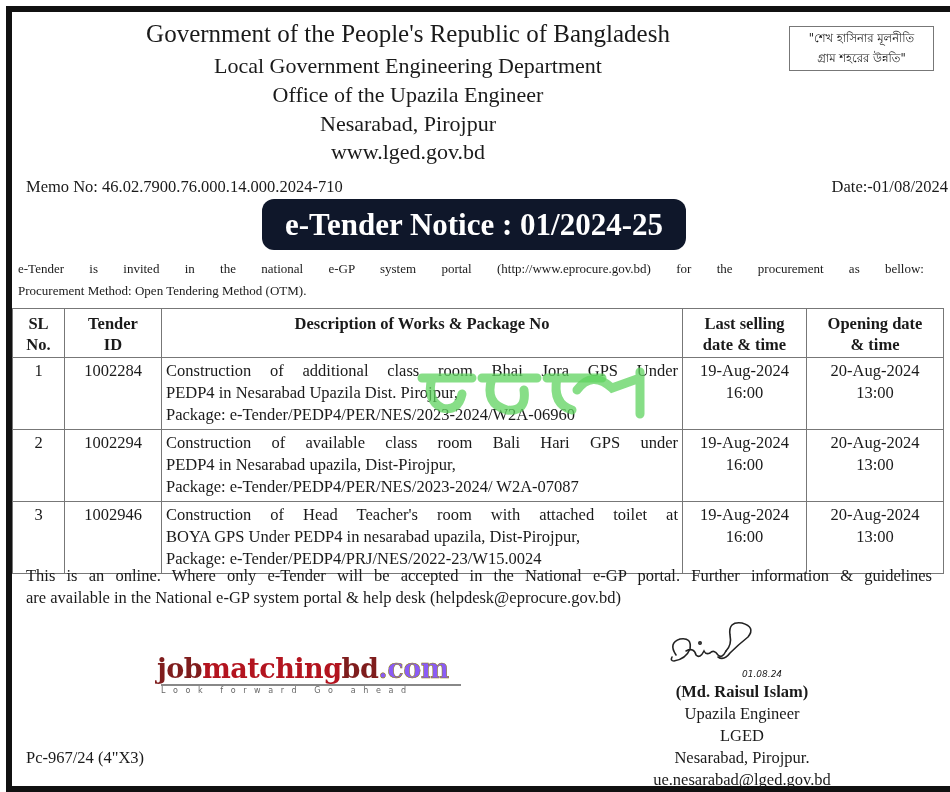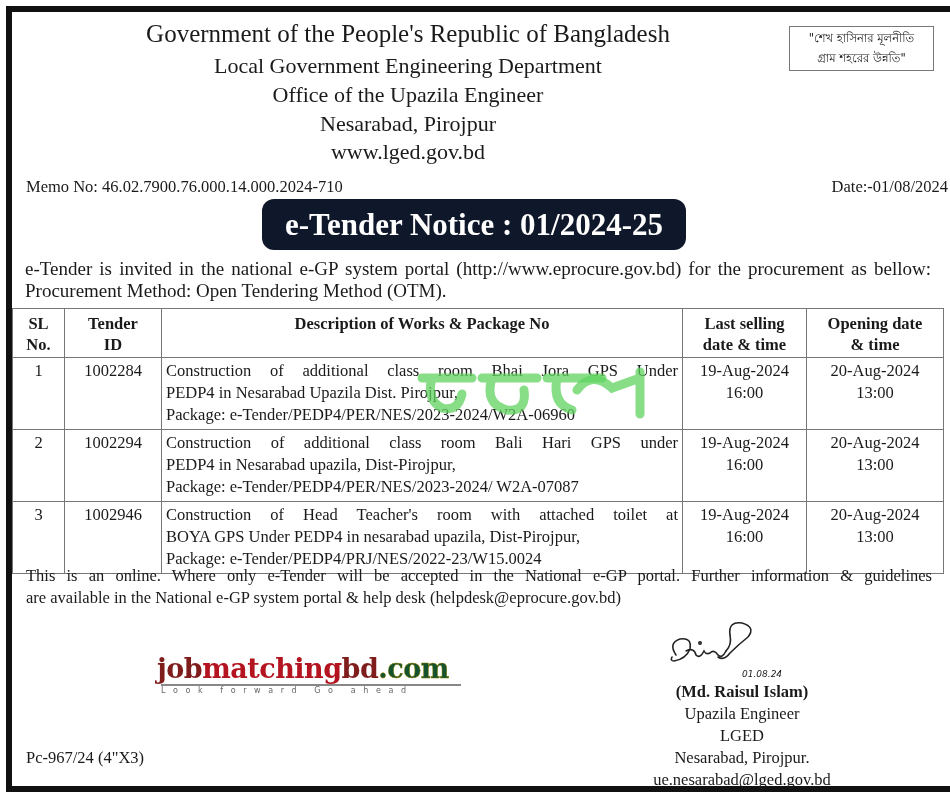--- a/index.html
+++ b/index.html
@@ -15,21 +15,21 @@
   .h4 { top:99px; font-size:22px; left:-70px; }
   .h5 { top:127px; font-size:22px; left:-70px; }
   .slogan { left:777px; top:14px; width:145px; height:45px; border:1.5px solid #777;
             font-size:11.5px; text-align:center; line-height:20px; padding-top:1px;
             font-family:"DejaVu Sans", sans-serif; box-sizing:border-box; }
   .memo { left:14px; top:165px; font-size:16.5px; }
   .date { right:16px; top:165px; font-size:16.5px; }
   .title-pill { left:250px; top:187px; width:424px; height:51px; background:#0f172a;
                 color:#fff; border-radius:12px; font-size:31px; font-weight:bold;
                 text-align:center; line-height:51px; }
-  .intro { left:13px; top:246px; width:906px; font-size:19px; line-height:22px;
+  .intro { left:6px; top:246px; width:906px; font-size:13px; line-height:22px;
            text-align:justify; }
   .intro .l1 { display:block; text-align:justify; text-align-last:justify; }
   table.tender { position:absolute; left:0; top:296px; width:932px; border-collapse:collapse;
                  font-size:16.5px; }
   table.tender th, table.tender td { border:1.5px solid #777; vertical-align:top; }
   table.tender th { font-weight:bold; line-height:21px; padding:4px 2px 2px 2px; }
   table.tender td { line-height:22px; padding:2px 4px 3px 4px; }
   .c-sl { width:43px; text-align:center; }
   .c-id { width:88px; text-align:center; }
   .c-desc { width:512px; }
@@ -38,21 +38,21 @@
   td.c-desc { text-align:justify; }
   .desc-l1 { display:block; text-align:justify; text-align-last:justify; }
   .footer { left:14px; top:553px; width:906px; font-size:16.5px; line-height:22px; }
   .footer .l1 { display:block; text-align:justify; text-align-last:justify; }
   .watermark { left:400px; top:348px; width:240px; height:60px; }
   .logo { left:145px; top:642px; }
   .logo .main { font-family:"DejaVu Serif", serif; font-weight:bold; font-size:27px;
                 letter-spacing:-0.5px; line-height:30px; }
   .logo .g { color:#7f1d1d; }
   .logo .r { color:#b3141f; }
-  .logo .y { color:#14532d; -webkit-text-stroke:0.5px #8a7d00; }
+  .logo .y { color:#8b5cf6; -webkit-text-stroke:0.5px #8a7d00; }
   .logo .tag { font-family:"DejaVu Sans", sans-serif; font-size:8px; color:#666;
                letter-spacing:7.6px; margin-left:4px; line-height:10px;
                border-top:2px solid #888; width:300px; white-space:nowrap; overflow:hidden; }
   .pc { left:14px; top:736px; font-size:16.5px; }
   .sig-block { left:580px; top:603px; width:300px; text-align:center; font-size:16.5px;
                line-height:22px; }
   .sig { height:66px; position:relative; }
   .sig-date { position:absolute; left:150px; top:48px; font-family:"DejaVu Sans", sans-serif;
               font-size:9px; font-style:italic; }
   .name { font-weight:bold; }
@@ -120,21 +120,21 @@
         </td>
         <td class="c-open">
           <div>20-Aug-2024</div>
           <div>13:00</div>
         </td>
       </tr>
       <tr>
         <td class="c-sl">2</td>
         <td class="c-id">1002294</td>
         <td class="c-desc">
-          <span class="desc-l1">Construction of additional class room Bali Hari GPS under</span>
+          <span class="desc-l1">Construction of available class room Bali Hari GPS under</span>
           <div>PEDP4 in Nesarabad upazila, Dist-Pirojpur,</div>
           <div>Package: e-Tender/PEDP4/PER/NES/2023-2024/ W2A-07087</div>
         </td>
         <td class="c-last">
           <div>19-Aug-2024</div>
           <div>16:00</div>
         </td>
         <td class="c-open">
           <div>20-Aug-2024</div>
           <div>13:00</div>

